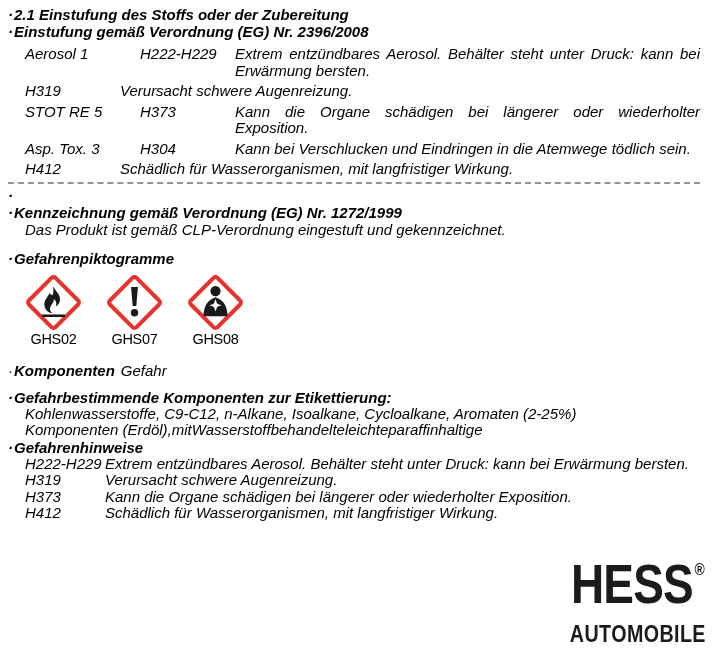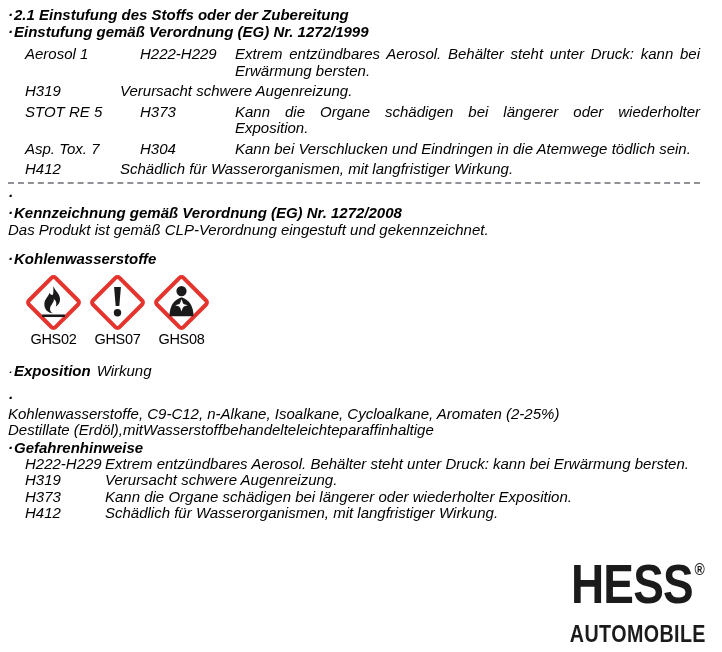--- a/index.html
+++ b/index.html
@@ -27,24 +27,24 @@
   .crow { display: flex; margin-bottom: 4px; }
   .ccls  { flex: 0 0 115px; }
   .ccode { flex: 0 0 95px; }
   .cdesc { flex: 1 1 auto; text-align: justify; }
 
   .sep {
     border-top: 2px dashed #8f9296;
     margin: 4px 0 3px 0;
   }
 
-  .indent { }
-
-  
-  .picto-row { margin: 7px 0 0 17px; display: flex; gap: 7px; }
+  .indent { margin-left: 17px; }
+
+  
+  .picto-row { margin: 7px 0 0 17px; display: flex; gap: 24px; }
   .picto { width: 57px; text-align: center; }
   .picto svg { display: block; }
   .ghs-label {
     font-style: normal;
     font-size: 14.5px;
     line-height: 17px;
     letter-spacing: -0.3px;
   }
   .gap10 { height: 10px; }
   .gap12 { height: 12px; }
@@ -78,65 +78,65 @@
 <body>
 
 <div class="doc">
 
   <div class="bullet-line hline b">
     <span class="dot">·</span>
     <span>2.1 Einstufung des Stoffs oder der Zubereitung</span>
   </div>
   <div class="bullet-line hline b">
     <span class="dot">·</span>
-    <span>Einstufung gemäß Verordnung (EG) Nr. 1272/1999</span>
+    <span>Einstufung gemäß Verordnung (EG) Nr. 2396/2008</span>
   </div>
 
   <div class="clstable">
     <div class="crow">
       <div class="ccls">Aerosol 1</div>
       <div class="ccode">H222-H229</div>
       <div class="cdesc">Extrem entzündbares Aerosol. Behälter steht unter Druck: kann bei Erwärmung bersten.</div>
     </div>
     <div class="crow">
       <div class="ccode">H319</div>
       <div class="cdesc">Verursacht schwere Augenreizung.</div>
     </div>
     <div class="crow">
       <div class="ccls">STOT RE 5</div>
       <div class="ccode">H373</div>
       <div class="cdesc">Kann die Organe schädigen bei längerer oder wiederholter Exposition.</div>
     </div>
     <div class="crow">
-      <div class="ccls">Asp. Tox. 7</div>
+      <div class="ccls">Asp. Tox. 3</div>
       <div class="ccode">H304</div>
       <div class="cdesc">Kann bei Verschlucken und Eindringen in die Atemwege tödlich sein.</div>
     </div>
     <div class="crow">
       <div class="ccode">H412</div>
       <div class="cdesc">Schädlich für Wasserorganismen, mit langfristiger Wirkung.</div>
     </div>
   </div>
 
   <div class="sep"></div>
 
   <div class="bullet-line hline b">
     <span class="dot">·</span>
   </div>
   <div class="bullet-line hline b">
     <span class="dot">·</span>
-    <span>Kennzeichnung gemäß Verordnung (EG) Nr. 1272/2008</span>
+    <span>Kennzeichnung gemäß Verordnung (EG) Nr. 1272/1999</span>
   </div>
   <div class="indent hline">Das Produkt ist gemäß CLP-Verordnung eingestuft und gekennzeichnet.</div>
 
   <div class="gap12"></div>
 
   <div class="bullet-line hline b">
     <span class="dot">·</span>
-    <span>Kohlenwasserstoffe</span>
+    <span>Gefahrenpiktogramme</span>
   </div>
 
   <div class="picto-row">
     <div class="picto">
       <span>
         <svg width="57" height="57" viewBox="0 0 100 100">
           <rect x="17" y="17" width="66" height="66" rx="5" transform="rotate(45 50 50)" fill="#ffffff" stroke="#e5332d" stroke-width="7"></rect>
           <path d="M50 21 C52 29 59 32 61 41 C62.5 48 60 54 54 57 C56 52 55 47 50.5 44 C51.5 50 45 54 44 60 C43.3 64 45.5 67 49 69 C40 68 33.5 61.5 34 52 C34.4 44 41 40 43 33 C45 37 48.5 38.5 49.3 35 C50.3 31 49.3 26 50 21 Z" fill="#1a1a1a"></path>
           <rect x="30" y="71" width="40" height="4.5" fill="#1a1a1a"></rect>
         </svg>
@@ -166,31 +166,32 @@
         </svg>
       </span>
       <div class="ghs-label">GHS08</div>
     </div>
   </div>
 
   <div class="gap14"></div>
 
   <div class="bullet-line hline">
     <span class="dot">·</span>
-    <span class="b">Exposition</span>
-    <span class="sigval">Wirkung</span>
+    <span class="b">Komponenten</span>
+    <span class="sigval">Gefahr</span>
   </div>
 
   <div class="gap10"></div>
 
   <div class="bullet-line hline b">
     <span class="dot">·</span>
+    <span>Gefahrbestimmende Komponenten zur Etikettierung:</span>
   </div>
   <div class="indent">Kohlenwasserstoffe, C9-C12, n-Alkane, Isoalkane, Cycloalkane, Aromaten (2-25%)</div>
-  <div class="indent">Destillate (Erdöl),mitWasserstoffbehandelteleichteparaffinhaltige</div>
+  <div class="indent">Komponenten (Erdöl),mitWasserstoffbehandelteleichteparaffinhaltige</div>
 
   <div class="bullet-line hline b">
     <span class="dot">·</span>
     <span>Gefahrenhinweise</span>
   </div>
 
   <div class="hzrow">
     <div class="hzcode">H222-H229</div>
     <div class="hzdesc">Extrem entzündbares Aerosol. Behälter steht unter Druck: kann bei Erwärmung bersten.</div>
   </div>

